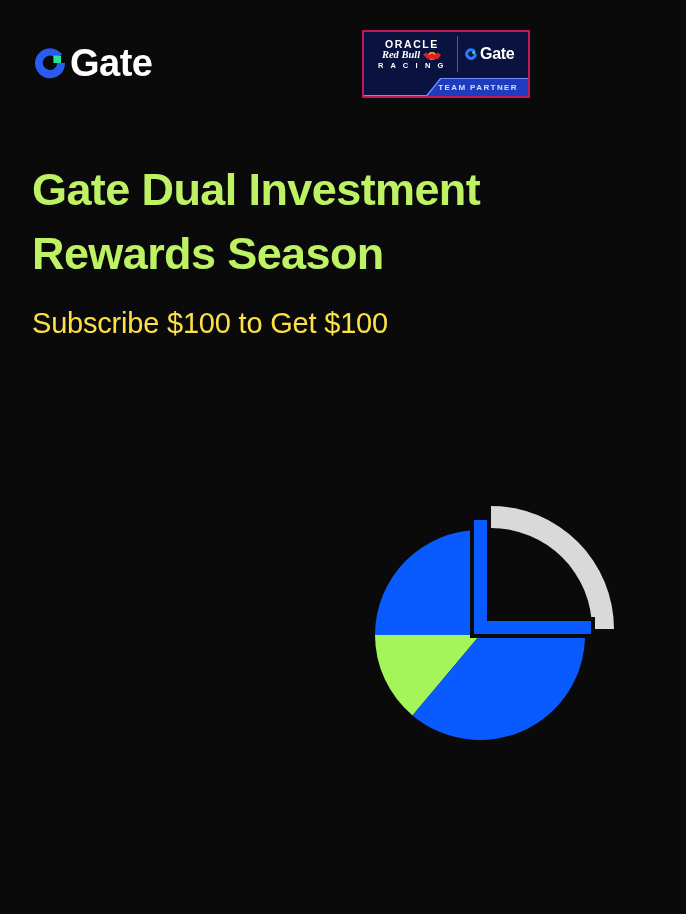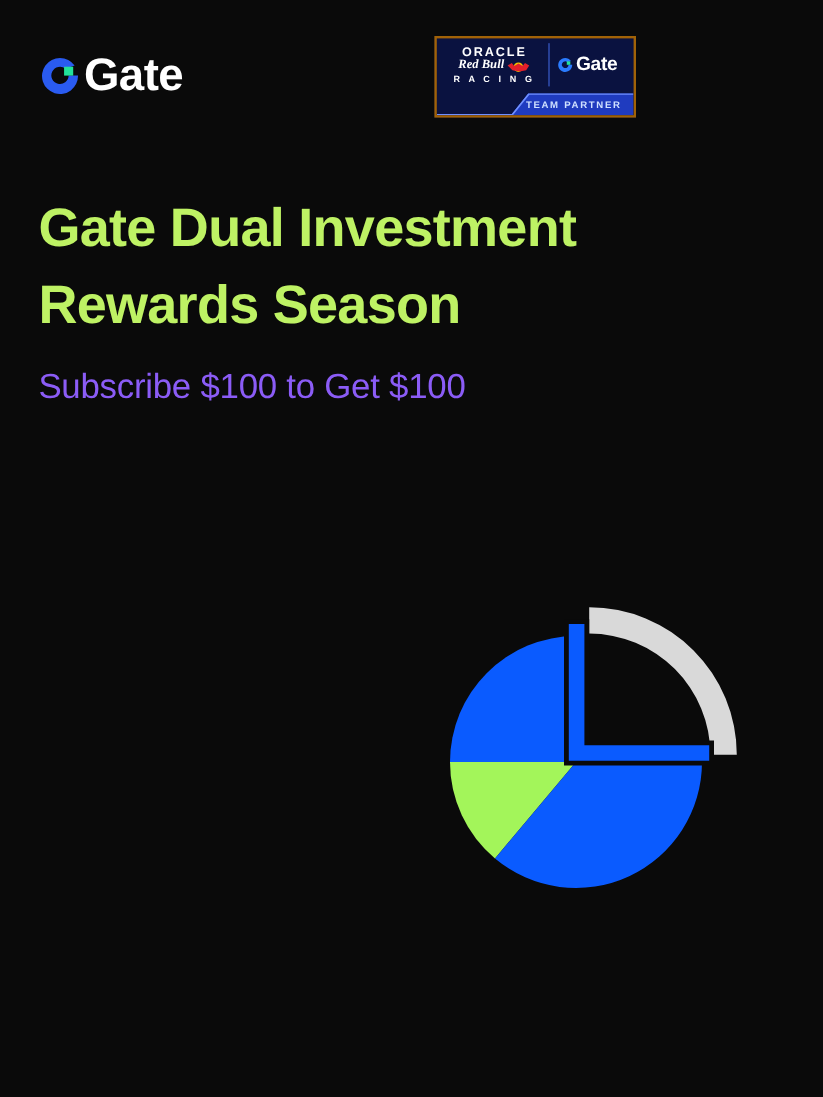--- a/index.html
+++ b/index.html
@@ -58,21 +58,21 @@
   }
 
   
   .partner-badge {
     position: absolute;
     right: 36px;
     top: 30px;
     width: 168px;
     height: 68px;
     background: #0a1240;
-    border: 2px solid #a16207;
+    border: 2px solid #be185d;
     box-sizing: border-box;
     overflow: hidden;
   }
   .badge-main {
     position: absolute;
     left: 0;
     top: 0;
     width: 100%;
     height: 44px;
     display: flex;
@@ -186,21 +186,21 @@
     color: #bef264;
     letter-spacing: -0.6px;
     font-family: "Liberation Sans", sans-serif;
     max-width: 520px;
   }
   .subhead {
     margin: 20px 0 0 0;
     font-size: 29px;
     font-weight: 400;
     line-height: 1.2;
-    color: #8b5cf6;
+    color: #fde047;
     letter-spacing: -0.2px;
     font-family: "Liberation Sans", sans-serif;
   }
 
   
   .chart-art {
     position: absolute;
     left: 355px;
     top: 482px;
     width: 280px;

